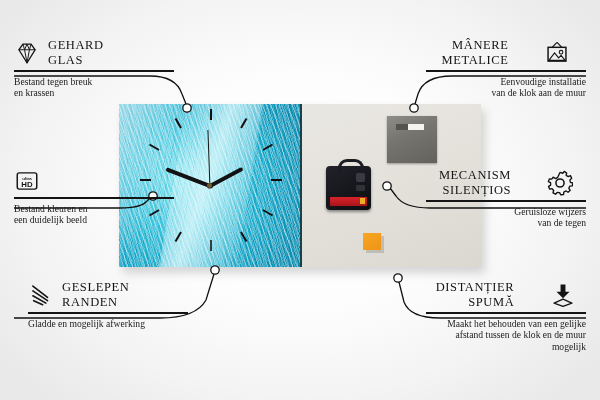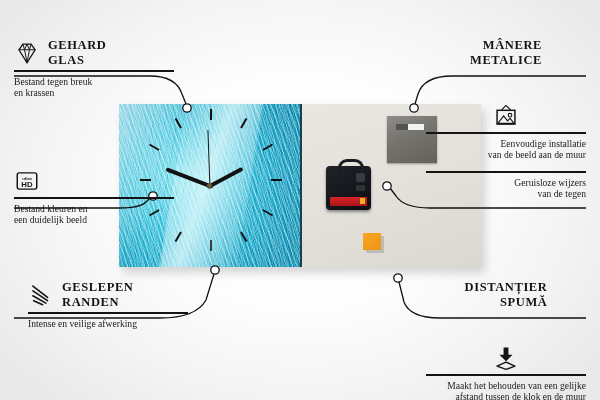--- a/index.html
+++ b/index.html
@@ -89,23 +89,23 @@
   .mech-dial2{position:absolute;right:6px;top:19px;width:9px;height:6px;background:#303137;border-radius:1px;}
   .foam{
     position:absolute;left:61px;top:129px;width:18px;height:17px;
     background:linear-gradient(145deg,#f7a624 0%,#ef9416 100%);
     box-shadow:3px 3px 0 rgba(150,150,150,.45);
   }
 
   
   .callout{position:absolute;}
   .head{display:flex;align-items:center;gap:8px;}
-  .head.right{flex-direction:column;justify-content:center;gap:36px;}
+  .head.right{flex-direction:row;justify-content:center;gap:36px;}
   .title{
-    font-size:12.5px;font-weight:bold;letter-spacing:.6px;color:#141414;
+    font-size:12.5px;font-weight:normal;letter-spacing:.6px;color:#141414;
     line-height:14.5px;text-transform:uppercase;white-space:pre-line;
   }
   .title.r{text-align:right;}
   .rule{height:1.6px;background:#141414;margin:3px 0 4px;}
   .desc{font-size:9.6px;color:#1b1b1b;line-height:11.6px;white-space:pre-line;font-family:Liberation Serif, serif;}
   .desc.r{text-align:right;}
   .ic{width:26px;height:26px;flex:0 0 26px;display:block;}
 
   svg.leader{position:absolute;left:0;top:0;width:600px;height:400px;pointer-events:none;}
   svg.leader path{fill:none;stroke:#111;stroke-width:1.3;}
@@ -214,40 +214,48 @@
           <path d="M6 5 L24 19"></path>
             <path d="M6 11 L24 23"></path>
             <path d="M6 17 L22 26"></path>
             <path d="M7 23 L18 28"></path>
         </g>
       </svg>
       <div class="title">GESLEPEN
 RANDEN</div>
     </div>
     <div class="rule"></div>
-    <div class="desc">Intense en veilige afwerking</div>
+    <div class="desc">Gladde en mogelijk afwerking</div>
   </div>
 
   <div class="callout" id="c4">
     <div class="head right">
       <div class="title r">MÂNERE
 METALICE</div>
       <svg class="ic" viewBox="0 0 32 32">
         <path d="M16 3 L10 9 M16 3 L22 9" fill="none" stroke="#141414" stroke-width="1.5"></path>
         <rect x="5" y="9" width="22" height="17" fill="none" stroke="#141414" stroke-width="1.8"></rect>
         <circle cx="21" cy="15" r="2.2" fill="none" stroke="#141414" stroke-width="1.3"></circle>
         <path d="M6 25 L13 16 L18 22 L21 19 L26 25 Z" fill="none" stroke="#141414" stroke-width="1.4"></path>
       </svg>
     </div>
     <div class="rule"></div>
     <div class="desc r">Eenvoudige installatie
-van de beeld aan de muur</div>
+van de klok aan de muur</div>
   </div>
 
   <div class="callout" id="c5">
+    <div class="head right">
+      <div class="title r">MECANISM
+SILENȚIOS</div>
+      <svg class="ic" viewBox="0 0 32 32">
+        <path d="M16 3 l3.4 1 1.9-2.3 2.9 2.1 -0.6 2.9 2.6 1.5 2.6-1.3 1.6 3.3 -2.2 2 0.6 3 2.9 0.8 -0.6 3.6 -3 0.2 -1.2 2.8 1.7 2.4 -2.7 2.4 -2.5-1.6 -2.7 1.3 -0.3 3 -3.6 0.4 -1.3-2.7 -3-0.3 -1.9 2.3 -3.2-1.7 0.8-2.9 -2-2.2 -2.9 0.6 -1.3-3.4 2.5-1.6 -0.1-3 -2.7-1.3 1.2-3.4 2.9 0.4 1.8-2.4 3 1.6 2.6-1.5 Z" fill="none" stroke="#141414" stroke-width="1.7" stroke-linejoin="round"></path>
+        <circle cx="16" cy="16" r="5" fill="none" stroke="#141414" stroke-width="1.9"></circle>
+      </svg>
+    </div>
     <div class="rule"></div>
     <div class="desc r">Geruisloze wijzers
 van de tegen</div>
   </div>
 
   <div class="callout" id="c6">
     <div class="head right">
       <div class="title r">DISTANȚIER
 SPUMĂ</div>
       <svg class="ic" viewBox="0 0 32 32">

